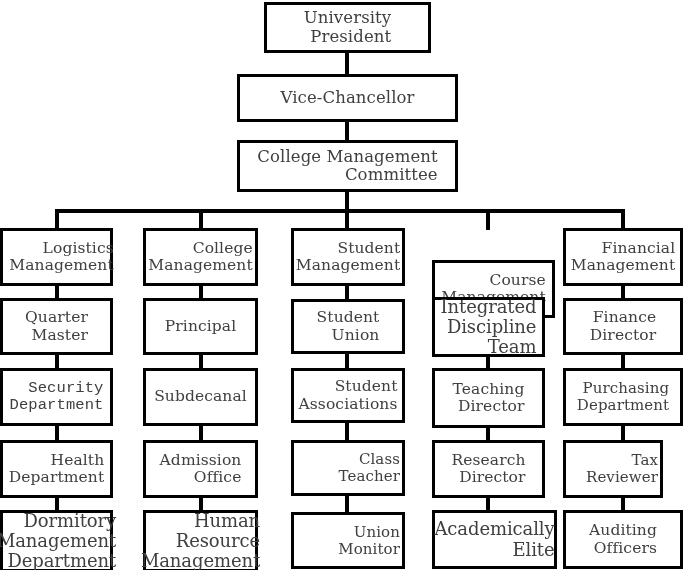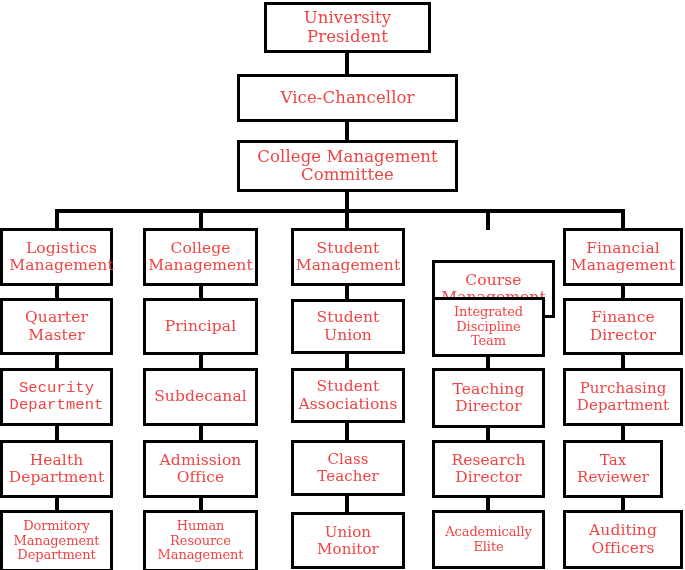--- a/index.html
+++ b/index.html
@@ -16,32 +16,32 @@
     font-family: "DejaVu Serif", "Liberation Serif", serif;
   }
   .node {
     position: absolute;
     box-sizing: border-box;
     background: #ffffff;
     border: 3px solid #000000;
     display: flex;
     align-items: center;
     justify-content: center;
-    text-align: center;
-    color: #ef4444;
+    text-align: right;
+    color: #404040;
     font-size: 15.5px;
     line-height: 1.12;
     letter-spacing: 0.1px;
     padding: 0 2px;
     white-space: pre-line;
     z-index: 2;
   }
   .node.root      { font-size: 16.5px; }
   .node.tight     { font-size: 15px; }
-  .node.tighter   { font-size: 13px; letter-spacing: -0.1px; }
+  .node.tighter   { font-size: 18px; letter-spacing: -0.1px; }
   .connector {
     position: absolute;
     background: #000000;
     z-index: 1;
   }
   .v-line { width: 4px; }
   .h-line { height: 4px; }
 </style>
 </head>
 <body>
@@ -135,21 +135,21 @@
   <div class="connector v-line" style="left:486px; top:355px; height:15px;"></div>
 
   <div class="node" style="left:432px; top:368px; width:113px; height:60px;">Teaching
 Director</div>
   <div class="connector v-line" style="left:486px; top:426px; height:16px;"></div>
 
   <div class="node" style="left:432px; top:440px; width:113px; height:58px;">Research
 Director</div>
   <div class="connector v-line" style="left:486px; top:496px; height:16px;"></div>
 
-  <div class="node tighter" style="left:432px; top:510px; width:113px; height:59px;">Academically
+  <div class="node tighter" style="left:432px; top:510px; width:125px; height:59px;">Academically
 Elite</div>
 
   <div class="node" style="left:563px; top:228px; width:120px; height:58px;">Financial
 Management</div>
   <div class="connector v-line" style="left:621px; top:284px; height:16px;"></div>
 
   <div class="node" style="left:563px; top:298px; width:120px; height:57px;">Finance
 Director</div>
   <div class="connector v-line" style="left:621px; top:353px; height:17px;"></div>
 

